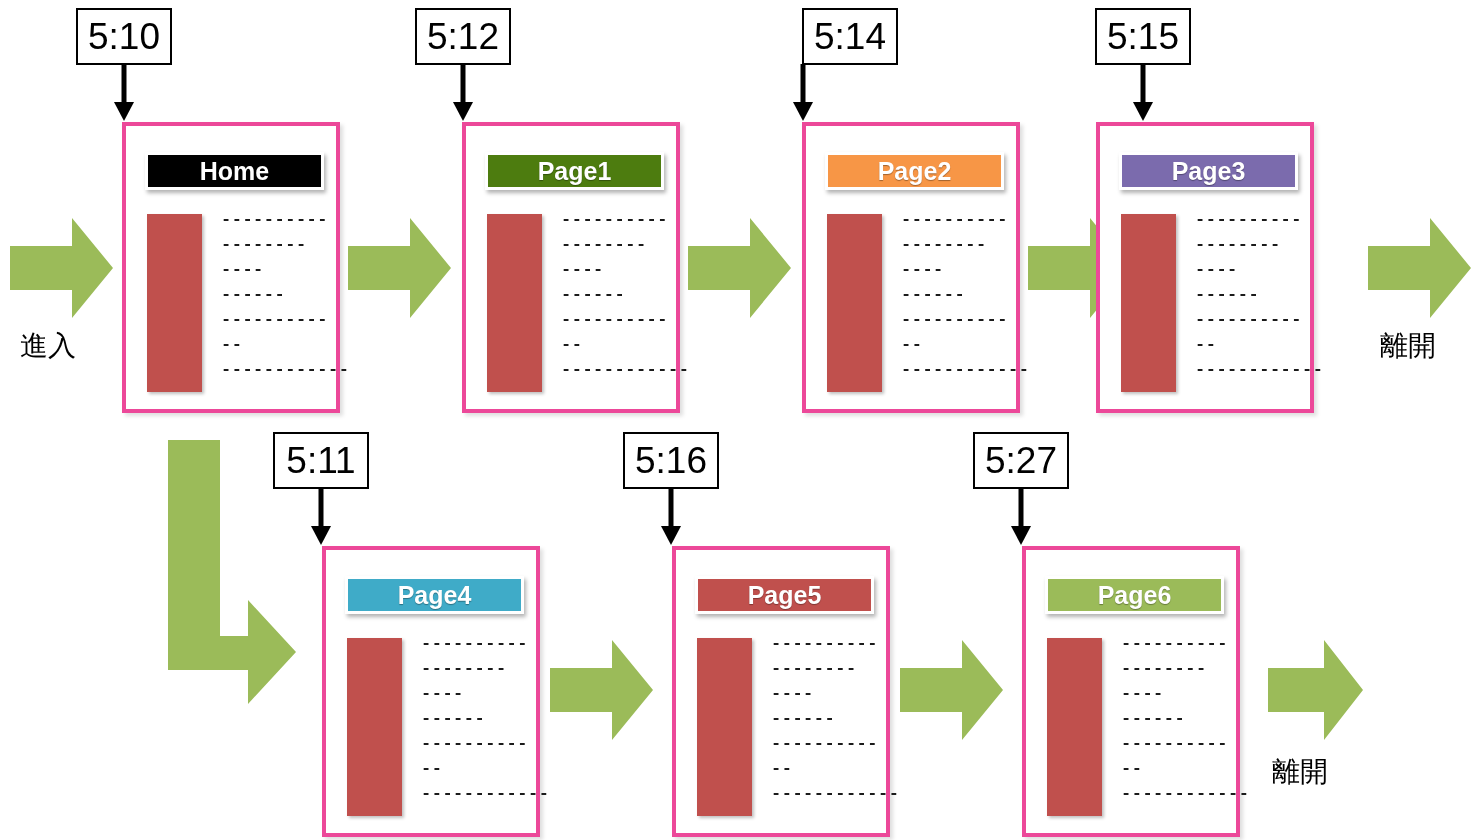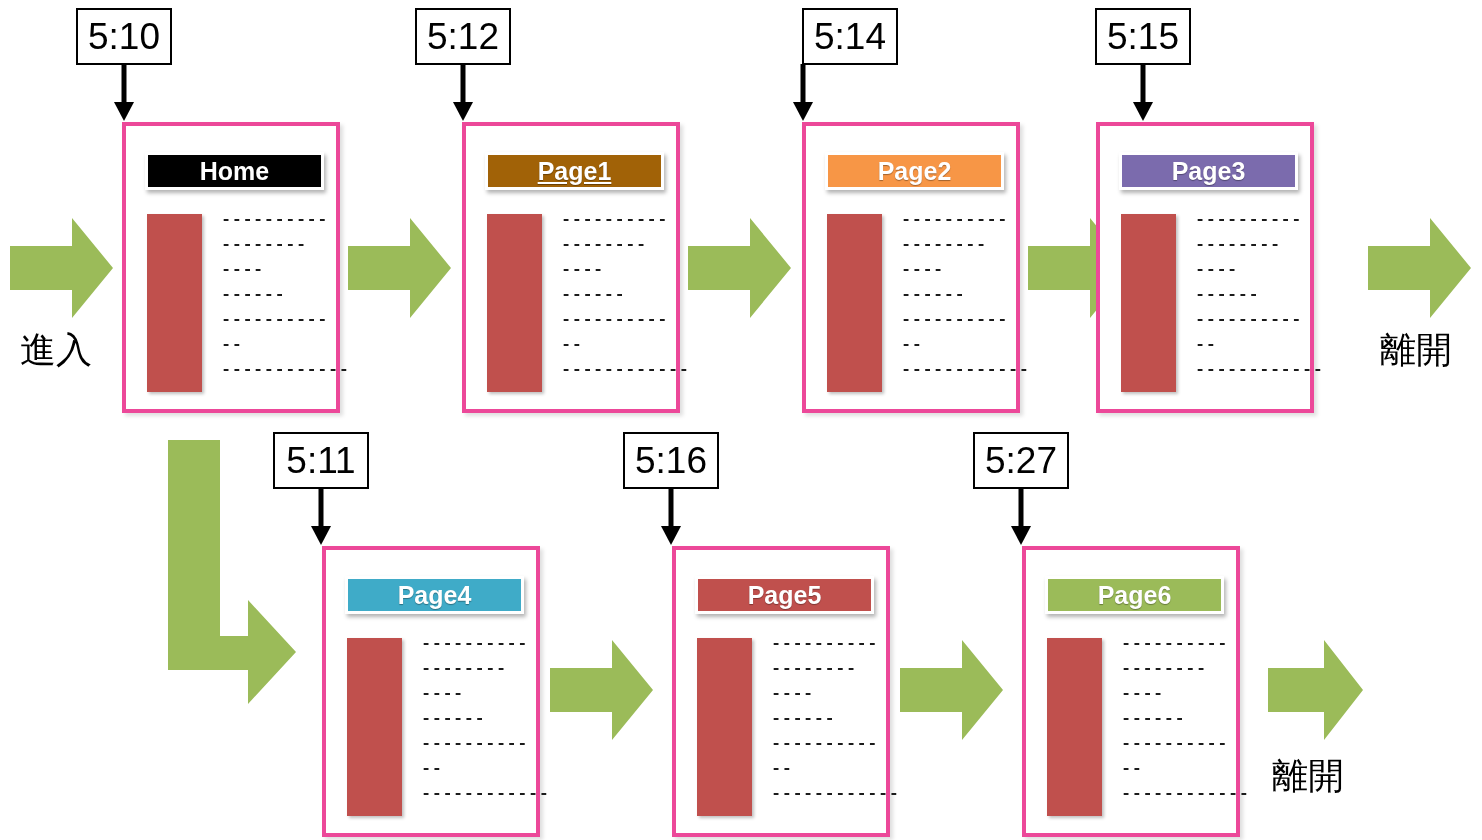--- a/index.html
+++ b/index.html
@@ -109,21 +109,21 @@
 
   .elbow-arrow {
     position: absolute;
   }
   .elbow-arrow svg { display: block; }
 
   
   .caption {
     position: absolute;
     font-family: "DejaVu Sans", sans-serif;
-    font-size: 36px;
+    font-size: 28px;
     line-height: 1;
     color: #000000;
     white-space: nowrap;
   }
 </style>
 </head>
 <body>
 
 <div id="stage">
 
@@ -239,21 +239,21 @@
         <span class="card-line">--------</span>
         <span class="card-line">----</span>
         <span class="card-line">------</span>
         <span class="card-line">----------</span>
         <span class="card-line">--</span>
         <span class="card-line">------------</span>
       </div>
   </div>
 
   <div class="page-card" style="left:462px; top:122px; width:218px; height:291px;">
-    <div class="card-title" style="background:#a16207;text-decoration:underline;">Page1</div>
+    <div class="card-title" style="background:#4d7c0f;">Page1</div>
     <div class="card-bar"></div>
     <div class="card-lines">
         <span class="card-line">----------</span>
         <span class="card-line">--------</span>
         <span class="card-line">----</span>
         <span class="card-line">------</span>
         <span class="card-line">----------</span>
         <span class="card-line">--</span>
         <span class="card-line">------------</span>
       </div>

